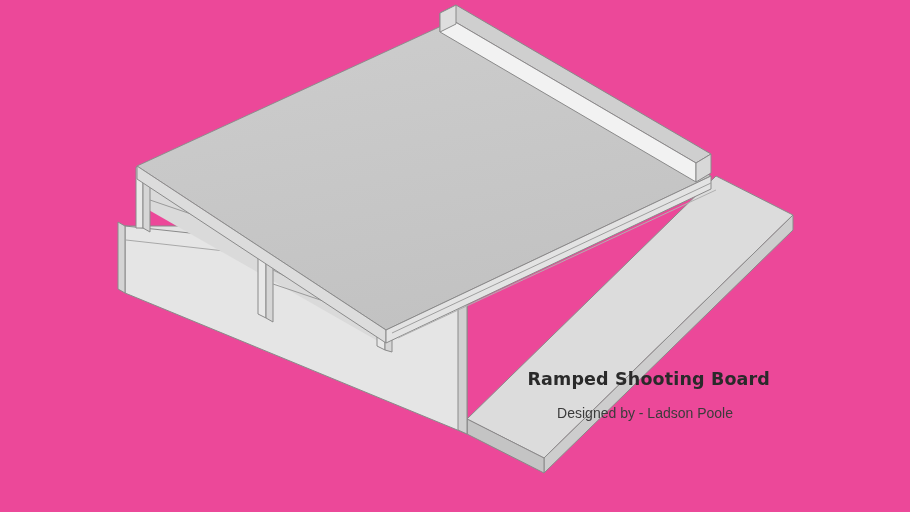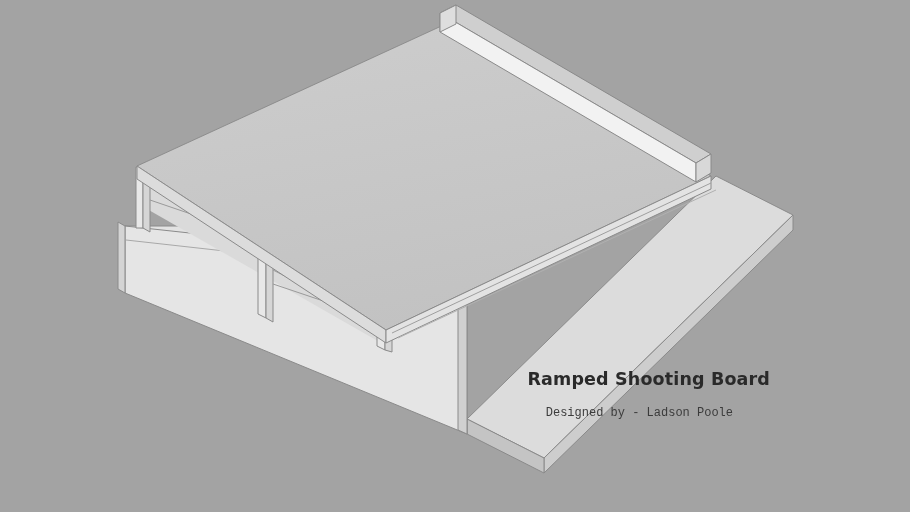--- a/index.html
+++ b/index.html
@@ -10,21 +10,21 @@
   body {
     width: 910px;
     height: 512px;
     overflow: hidden;
     font-family: "Liberation Sans", sans-serif;
   }
   #viewport {
     position: relative;
     width: 910px;
     height: 512px;
-    background: #a3a3a3;
+    background: #ec4899;
   }
   #model-svg {
     position: absolute;
     left: 0;
     top: 0;
     width: 910px;
     height: 512px;
     display: block;
   }
   .caption-block {
@@ -41,22 +41,22 @@
     font-size: 17.5px;
     font-weight: bold;
     color: #2a2a2a;
     letter-spacing: 0.15px;
     line-height: 22px;
     margin: 0;
     padding-right: 110px;
   }
   .model-subtitle {
     display: block;
-    font-family: Liberation Mono, monospace;
-    font-size: 12px;
+    font-family: Liberation Sans, sans-serif;
+    font-size: 14px;
     font-weight: normal;
     color: #3b3b3b;
     line-height: 14px;
     margin: 0;
     padding-top: 16px;
     padding-right: 147px;
   }
 </style>
 </head>
 <body>

